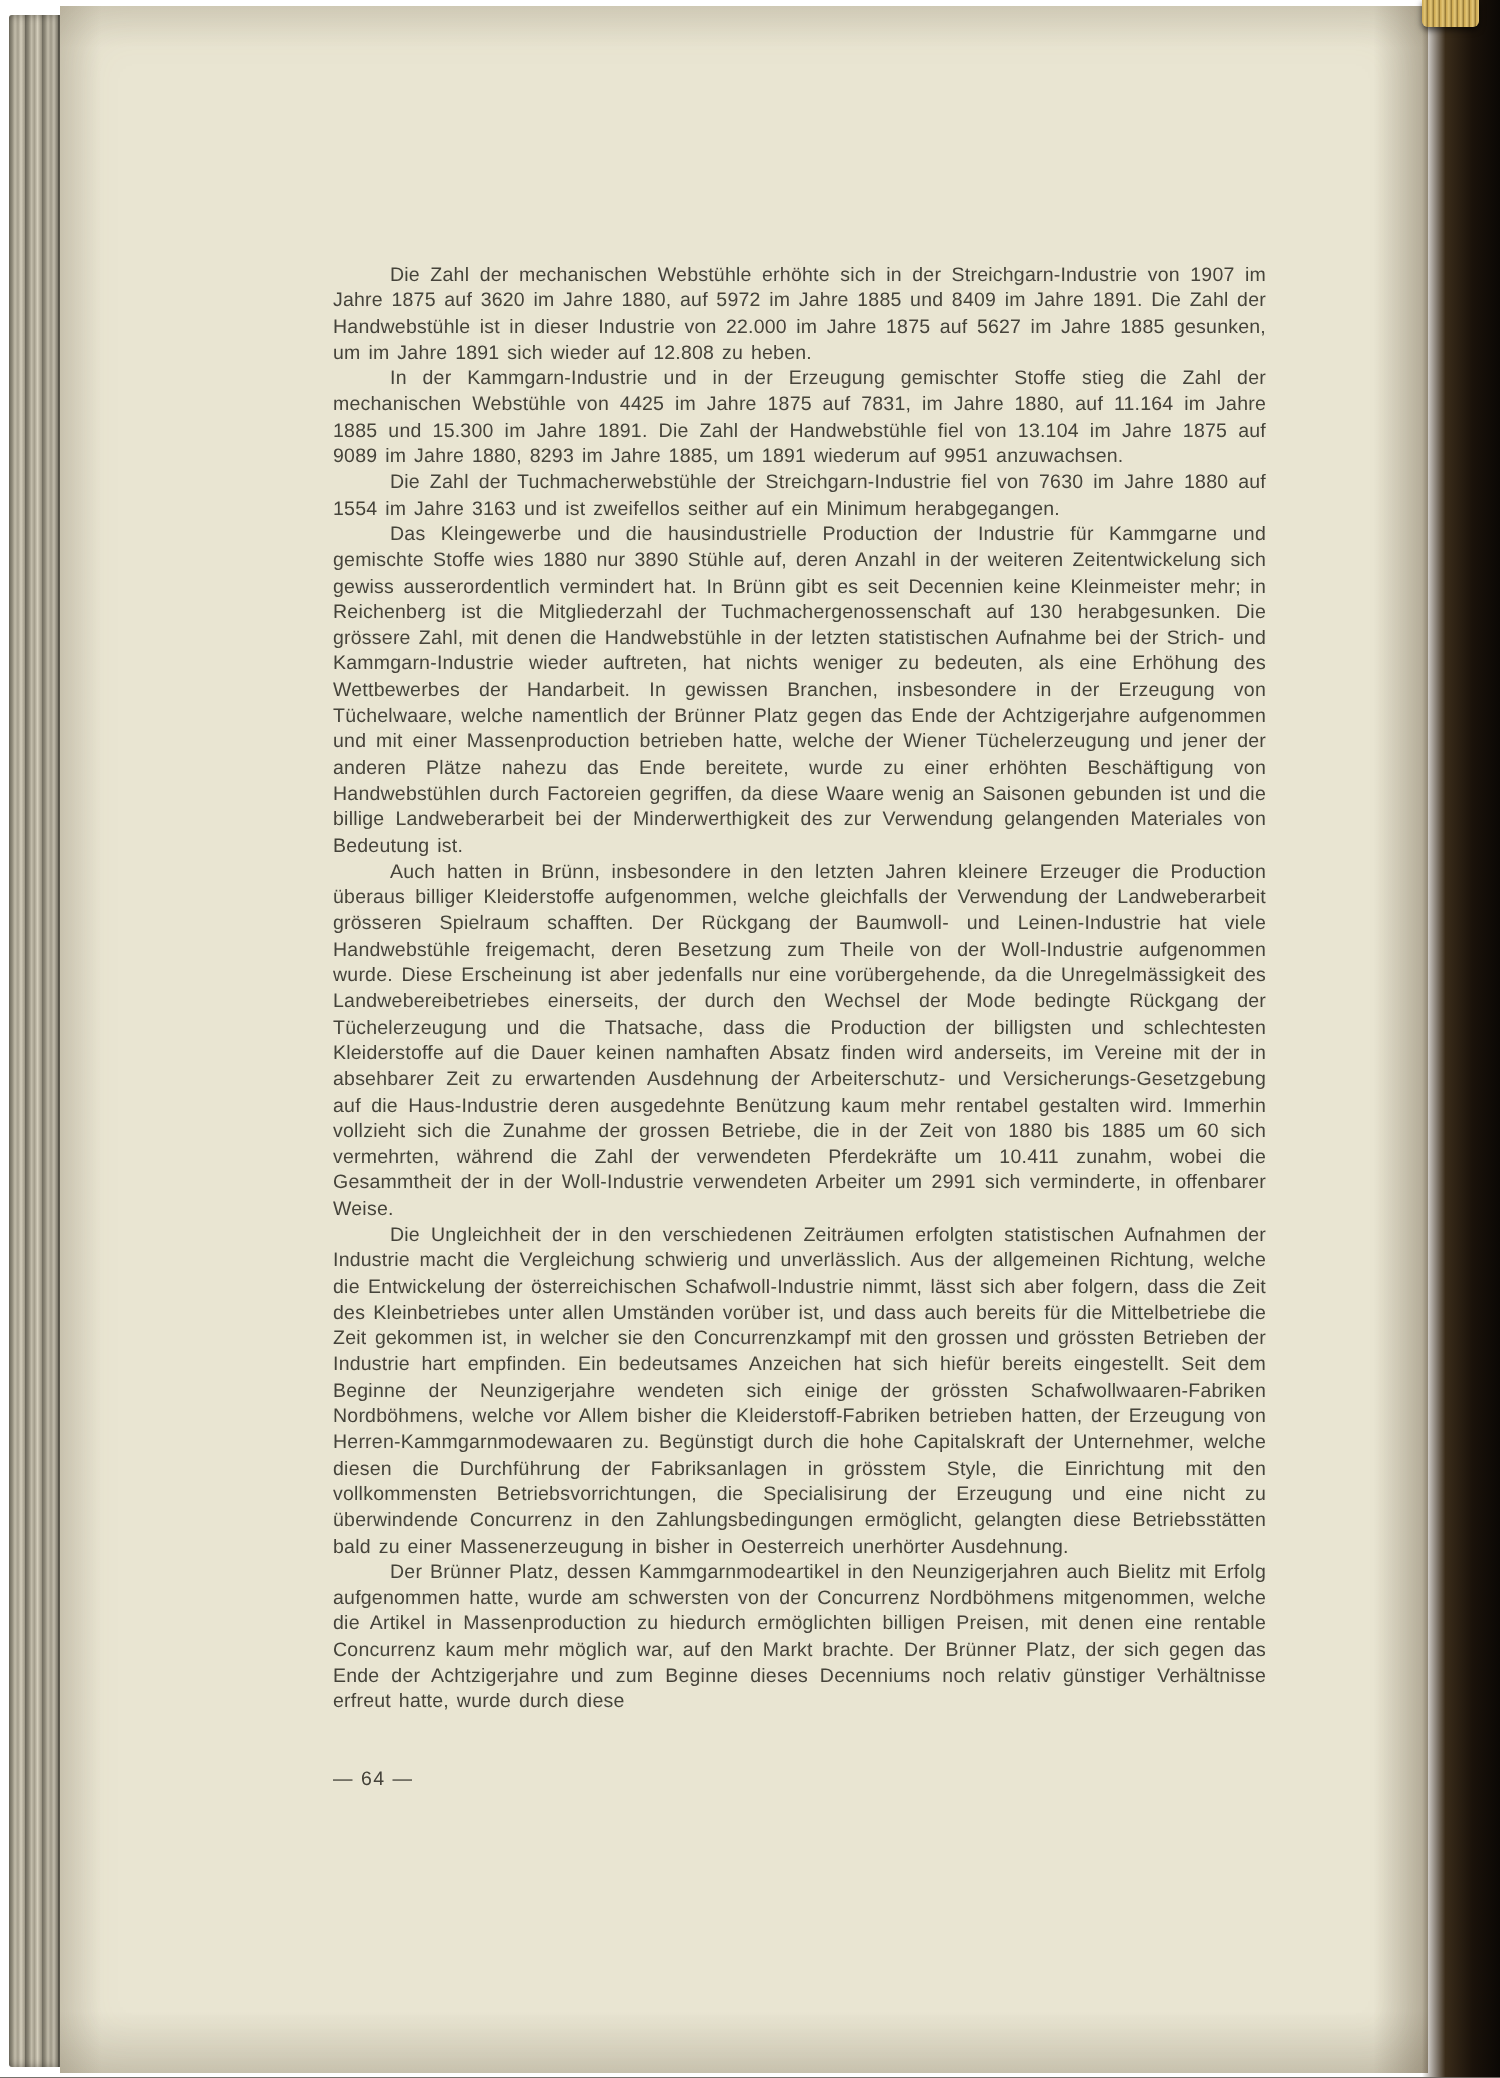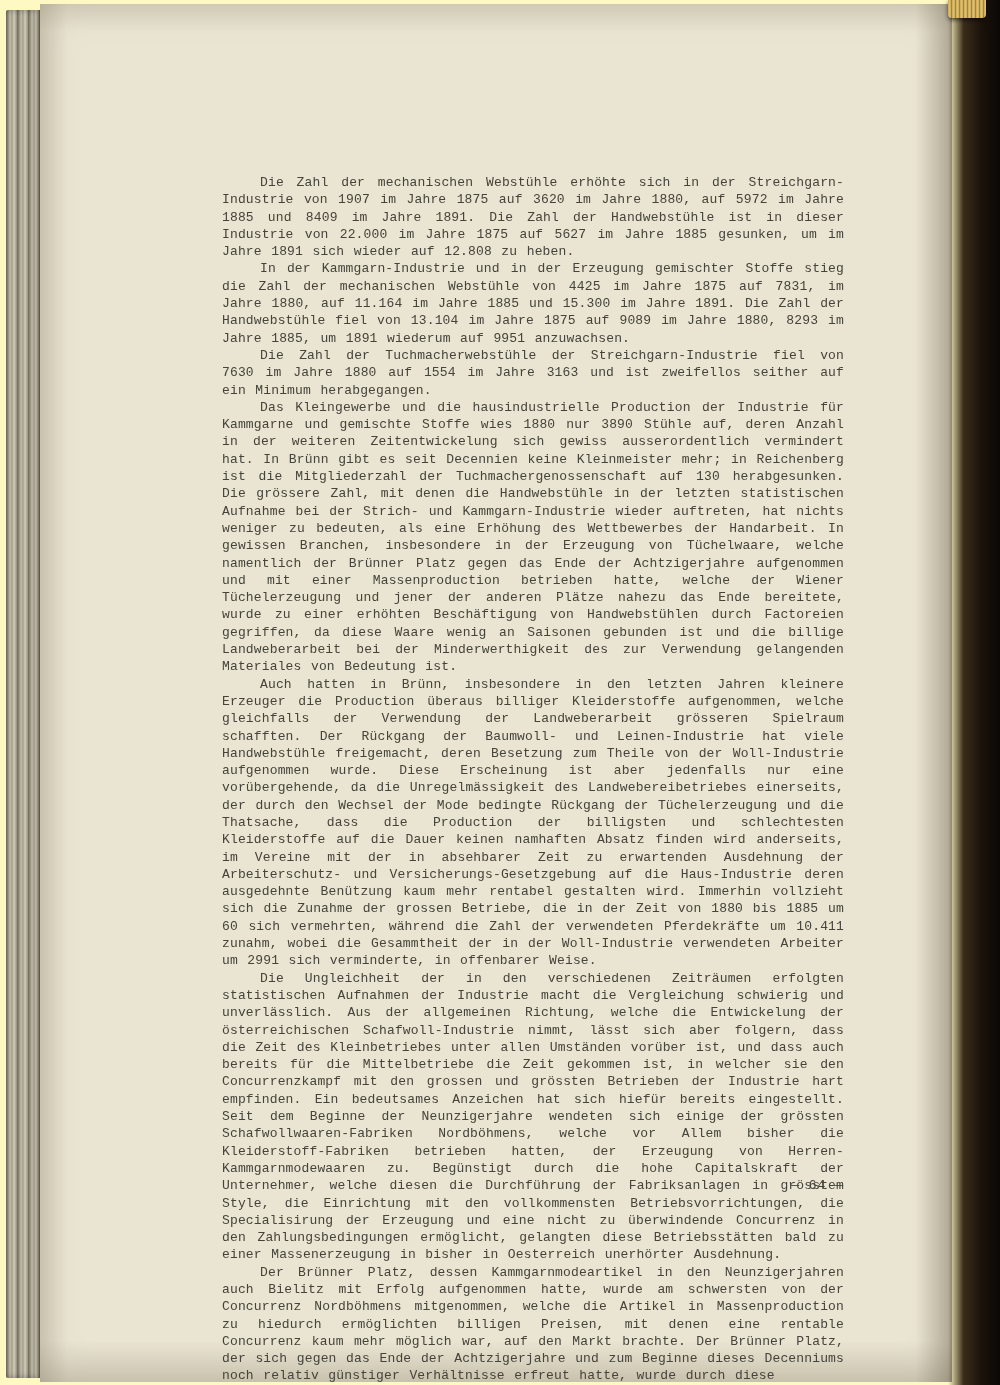--- a/index.html
+++ b/index.html
@@ -5,23 +5,23 @@
   html, body {
     margin: 0;
     padding: 0;
     background: #0e0c09;
   }
   .scan {
     position: relative;
     width: 1000px;
     height: 1385px;
     margin: 0 auto;
-    background: #fef9c3;
+    background: #ffffff;
     overflow: hidden;
-    font-family: Liberation Mono, monospace;
+    font-family: Liberation Sans, sans-serif;
   }
   
   .page-edges {
     position: absolute;
     left: 6px;
     top: 10px;
     width: 36px;
     height: 1368px;
     background:
       repeating-linear-gradient(
@@ -86,21 +86,21 @@
   }
   .text-block p {
     margin: 0;
     text-indent: 38px;
   }
   .page-number {
     position: absolute;
     left: 222px;
     top: 1178px;
     width: 622px;
-    text-align: right;
+    text-align: left;
     color: #45433a;
     font-size: 13px;
     letter-spacing: 1px;
   }
 </style>
 </head>
 <body>
 
 <div class="scan">
 

